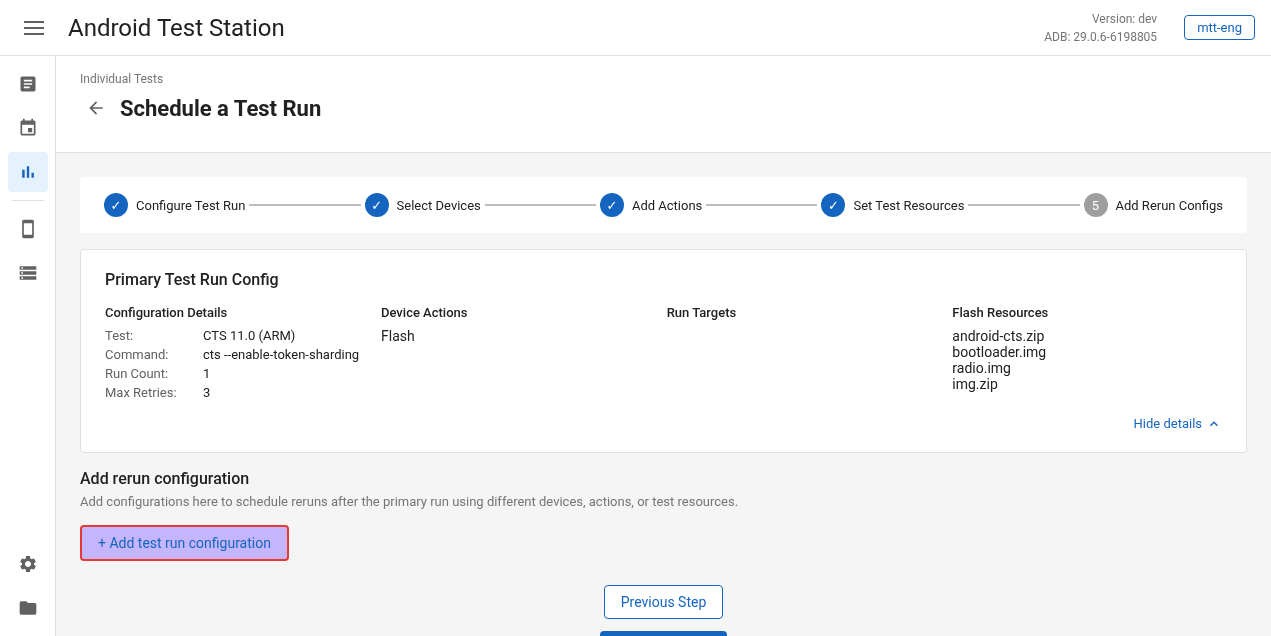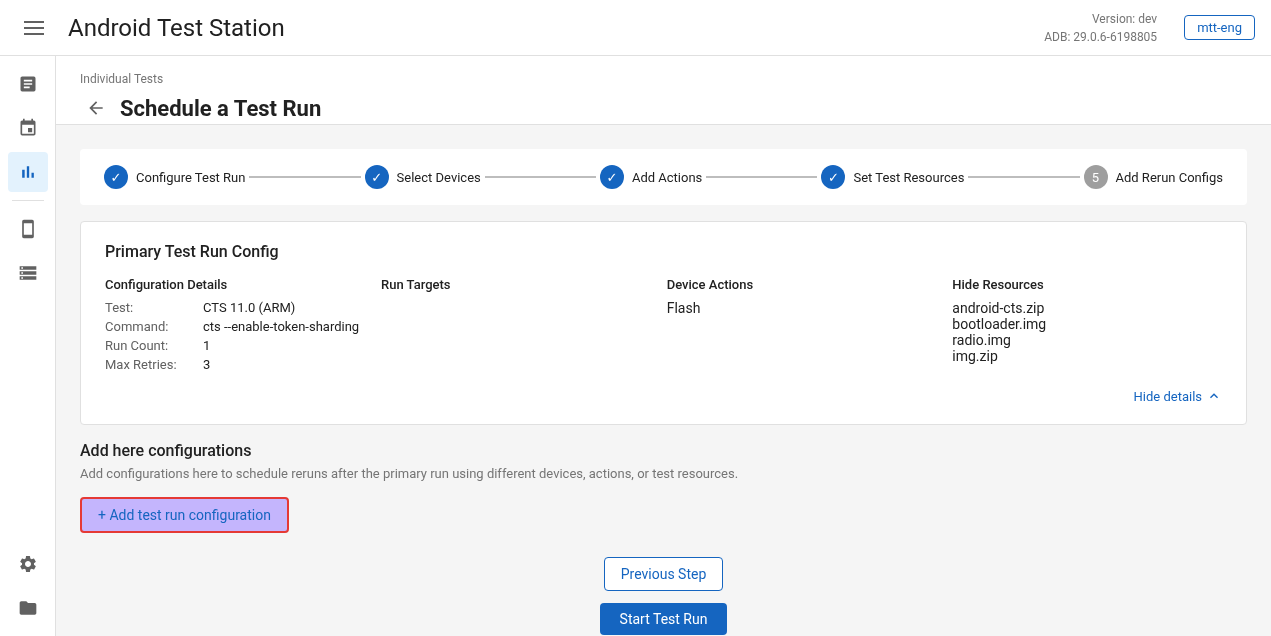--- a/index.html
+++ b/index.html
@@ -34,21 +34,21 @@
     }
     .sidebar-item.active { color: #1565c0; background: #e3f2fd; }
     .sidebar-divider { width: 32px; height: 1px; background: #e0e0e0; margin: 4px 0; }
     .sidebar-bottom { margin-top: auto; display: flex; flex-direction: column; align-items: center; gap: 4px; }
 
     .main-content {
       flex: 1; overflow-y: auto; background: #f5f5f5;
     }
 
     .breadcrumb-area {
-      background: #fff; padding: 16px 24px 0; border-bottom: 1px solid #e0e0e0;
+      background: #fff; padding: 16px 24px 28px; border-bottom: 1px solid #e0e0e0;
     }
     .breadcrumb { font-size: 12px; color: #757575; margin-bottom: 6px; }
     .page-title-row { display: flex; align-items: center; gap: 8px; }
     .back-btn {
       background: none; border: none; cursor: pointer; color: #616161;
       display: flex; align-items: center; justify-content: center;
       width: 32px; height: 32px; border-radius: 50%;
     }
     .page-title { font-size: 22px; font-weight: 700; color: #212121; }
 
@@ -78,21 +78,21 @@
 
     .card-title { font-size: 16px; font-weight: 500; margin-bottom: 16px; }
 
     .config-grid { display: grid; grid-template-columns: 260px 1fr 1fr 1fr; gap: 16px; }
     .config-section-header { font-size: 13px; font-weight: 500; color: #212121; margin-bottom: 8px; }
     .config-row { display: flex; gap: 8px; font-size: 13px; margin-bottom: 4px; }
     .config-label { color: #616161; width: 90px; flex-shrink: 0; }
     .config-value { color: #212121; }
 
     .hide-details-link {
-      display: flex; justify-content: flex-end; align-items: center;
+      display: flex; justify-content: flex-end; align-items: flex-start;
       gap: 4px; color: #1565c0; font-size: 13px; cursor: pointer; margin-top: 12px;
     }
 
     .section-title { font-size: 16px; font-weight: 500; margin-bottom: 6px; }
     .section-desc { font-size: 13px; color: #757575; margin-bottom: 16px; }
 
     .add-config-btn {
       border: 2px solid #e53935; color: #1565c0; background: #c4b5fd;
       padding: 8px 16px; border-radius: 4px; cursor: pointer; font-size: 14px;
       display: inline-flex; align-items: center; gap: 4px;
@@ -241,46 +241,46 @@
               <span class="config-label">Run Count:</span>
               <span class="config-value">1</span>
             </div>
             <div class="config-row">
               <span class="config-label">Max Retries:</span>
               <span class="config-value">3</span>
             </div>
           </div>
 
           <div>
-            <div class="config-section-header">Run Targets</div>
-          </div>
-
-          <div>
             <div class="config-section-header">Device Actions</div>
             <div class="config-value">Flash</div>
           </div>
 
           <div>
-            <div class="config-section-header">Hide Resources</div>
+            <div class="config-section-header">Run Targets</div>
+          </div>
+
+          <div>
+            <div class="config-section-header">Flash Resources</div>
             <div class="config-value">android-cts.zip</div>
             <div class="config-value">bootloader.img</div>
             <div class="config-value">radio.img</div>
             <div class="config-value">img.zip</div>
           </div>
         </div>
         <div class="hide-details-link">
           <span>Hide details</span>
           <svg width="16" height="16" viewBox="0 0 24 24" fill="#1565c0">
             <path d="M7.41 15.41L12 10.83l4.59 4.58L18 14l-6-6-6 6z"></path>
           </svg>
         </div>
       </div>
 
       <div>
-        <div class="section-title">Add here configurations</div>
+        <div class="section-title">Add rerun configuration</div>
         <div class="section-desc">Add configurations here to schedule reruns after the primary run using different devices, actions, or test resources.</div>
         <button class="add-config-btn">+ Add test run configuration</button>
       </div>
 
       <div class="footer-actions">
         <button class="btn-secondary">Previous Step</button>
         <button class="btn-primary">Start Test Run</button>
         <button class="btn-text">Cancel</button>
       </div>
     </div>

